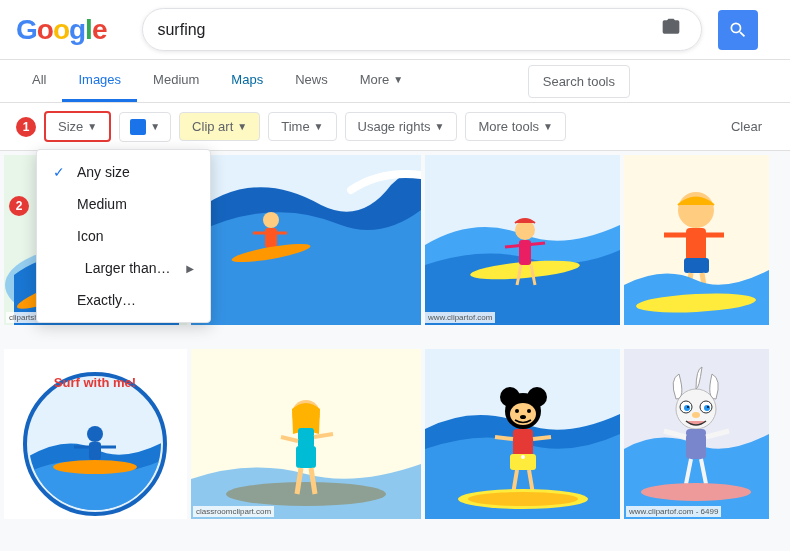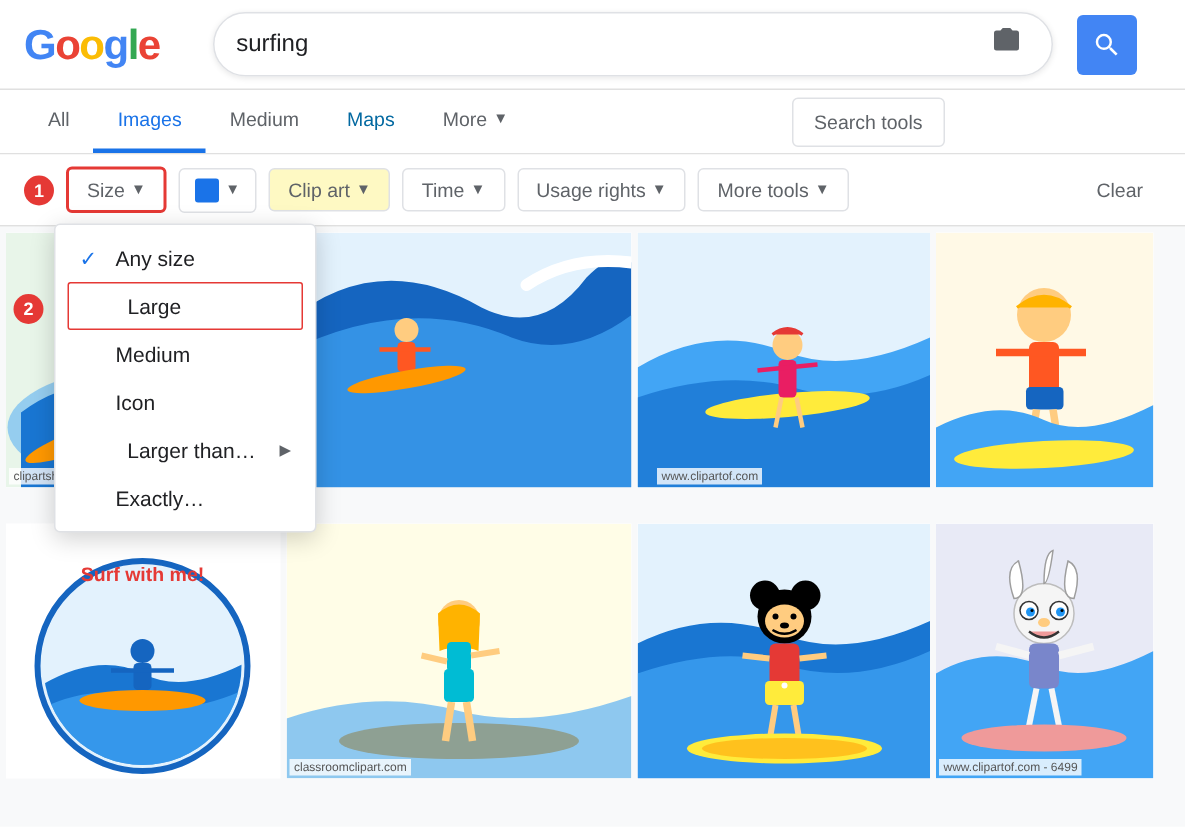--- a/index.html
+++ b/index.html
@@ -37,20 +37,21 @@
         <path d="M15.5 14h-.79l-.28-.27A6.47 6.47 0 0 0 16 9.5 6.5 6.5 0 1 0 9.5 16c1.61 0 3.09-.59 4.23-1.57l.27.28v.79l5 4.99L20.49 19l-4.99-5zm-6 0C7.01 14 5 11.99 5 9.5S7.01 5 9.5 5 14 7.01 14 9.5 11.99 14 9.5 14z"></path>
       </svg>
   </button>
 </div>
 
 <div style="display:flex; align-items:center; padding:0 160px 0 16px; border-bottom:1px solid #e0e0e0; background:#fff;">
   <div style="padding:12px 16px; font-size:13px; color:#5f6368; cursor:pointer; border-bottom:3px solid transparent;">All</div>
   <div style="padding:12px 16px; font-size:13px; color:#1a73e8; cursor:pointer; border-bottom:3px solid #1a73e8; font-weight:500;">Images</div>
   <div style="padding:12px 16px; font-size:13px; color:#5f6368; cursor:pointer; border-bottom:3px solid transparent;">Medium</div>
   <div style="padding:12px 16px; font-size:13px; color:#0369a1; cursor:pointer; border-bottom:3px solid transparent;">Maps</div>
+  <div style="padding:12px 16px; font-size:13px; color:#5f6368; cursor:pointer; border-bottom:3px solid transparent;">News</div>
   <div style="padding:12px 16px; font-size:13px; color:#5f6368; cursor:pointer; border-bottom:3px solid transparent; display:flex; align-items:center; gap:4px;">
     <span>More</span>
     <span style="font-size:10px;">▼</span>
   </div>
   <div style="flex:1;"></div>
   <button style="padding:8px 14px; font-size:13px; color:#5f6368; border:1px solid #dfe1e5; border-radius:4px; cursor:pointer; background:#fff; white-space:nowrap;">Search tools</button>
 </div>
 
 <div style="display:flex; align-items:center; padding:8px 16px; gap:8px; background:#fff; border-bottom:1px solid #e0e0e0; position:relative;">
 
@@ -90,24 +91,20 @@
 
   <div style="position:absolute; top:46px; left:36px; background:#fff; border:1px solid #dfe1e5; box-shadow:0 4px 16px rgba(0,0,0,0.18); border-radius:4px; min-width:175px; z-index:100; padding:6px 0;">
 
     <div style="position:absolute; left:-28px; top:46px; width:20px; height:20px; border-radius:50%; background:#e53935; color:white; font-size:12px; font-weight:bold; display:flex; align-items:center; justify-content:center;">2</div>
 
     <div style="display:flex; align-items:center; padding:8px 16px; font-size:14px; color:#202124; cursor:pointer; gap:8px;">
       <span style="color:#1a73e8; font-size:14px; width:16px;">✓</span>
       <span>Any size</span>
     </div>
 
-    <div style="display:flex; align-items:center; padding:7px 15px; font-size:14px; color:#202124; cursor:pointer; gap:8px; border:1px solid #e53935; margin:0 8px; border-radius:2px;">
-      <span style="width:16px; display:inline-block;"></span>
-      <span>Large</span>
-    </div>
 
     <div style="display:flex; align-items:center; padding:8px 16px; font-size:14px; color:#202124; cursor:pointer; gap:8px;">
       <span style="width:16px; display:inline-block;"></span>
       <span>Medium</span>
     </div>
 
     <div style="display:flex; align-items:center; padding:8px 16px; font-size:14px; color:#202124; cursor:pointer; gap:8px;">
       <span style="width:16px; display:inline-block;"></span>
       <span>Icon</span>
     </div>
@@ -176,21 +173,21 @@
         <ellipse cx="100" cy="115" rx="55" ry="8" fill="#ffeb3b" transform="rotate(-5 100 115)"></ellipse>
 
         <circle cx="100" cy="75" r="10" fill="#ffcc80"></circle>
 
         <path d="M90 68 Q100 60 110 68" fill="#e53935" stroke="#e53935" stroke-width="2"></path>
         <rect x="94" y="85" width="12" height="25" rx="3" fill="#e91e63"></rect>
         <line x1="80" y1="92" x2="120" y2="88" stroke="#e91e63" stroke-width="3"></line>
         <line x1="96" y1="110" x2="92" y2="130" stroke="#ffcc80" stroke-width="3"></line>
         <line x1="106" y1="110" x2="110" y2="130" stroke="#ffcc80" stroke-width="3"></line>
       </svg>
-      <span style="position:absolute; bottom:2px; left:13px; font-size:8px; color:#555; background:rgba(255,255,255,0.8); padding:1px 3px;">www.clipartof.com</span>
+      <span style="position:absolute; bottom:2px; left:0; font-size:8px; color:#555; background:rgba(255,255,255,0.8); padding:1px 3px;">www.clipartof.com</span>
     </div>
 
     <div style="width:145px; height:170px; background:#fff; overflow:hidden; position:relative; cursor:pointer;">
       <svg width="145" height="170" viewBox="0 0 145 170" xmlns="http://www.w3.org/2000/svg">
         <rect width="145" height="170" fill="#fff9e6"></rect>
 
         <circle cx="72" cy="55" r="18" fill="#ffcc80"></circle>
 
         <path d="M54 50 Q72 35 90 50" fill="#ffb300" stroke="#ffb300" stroke-width="2"></path>
 

